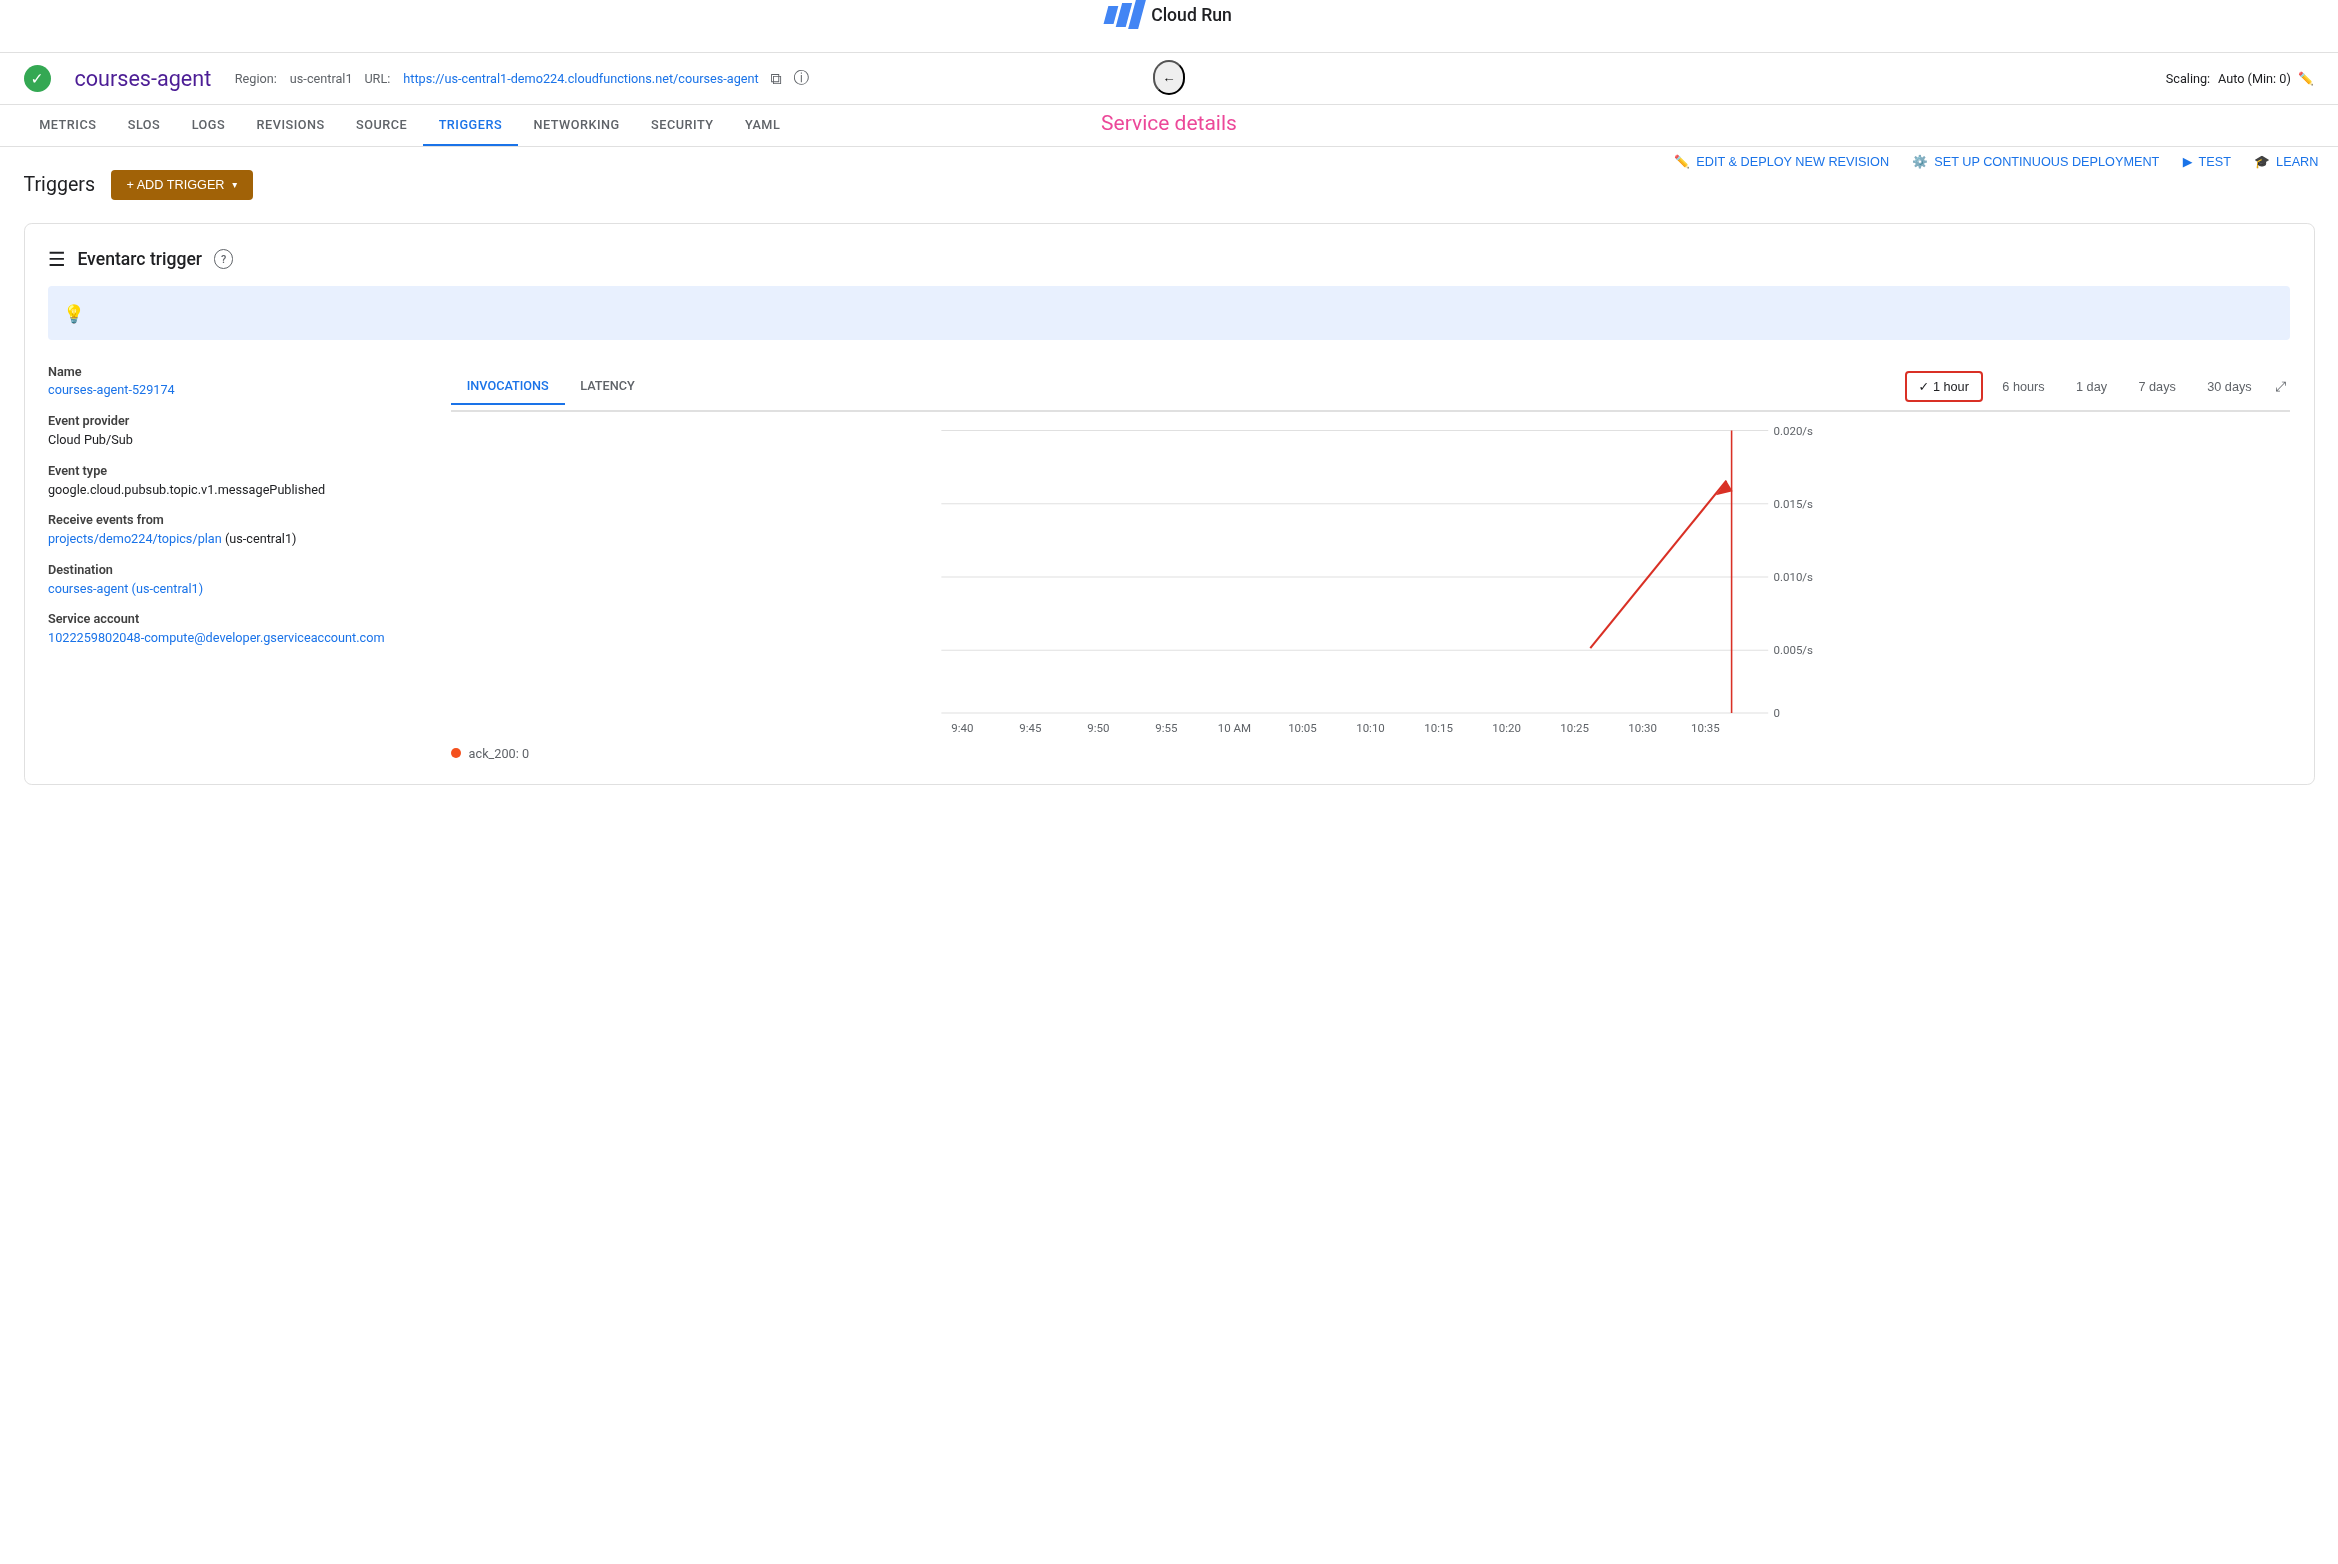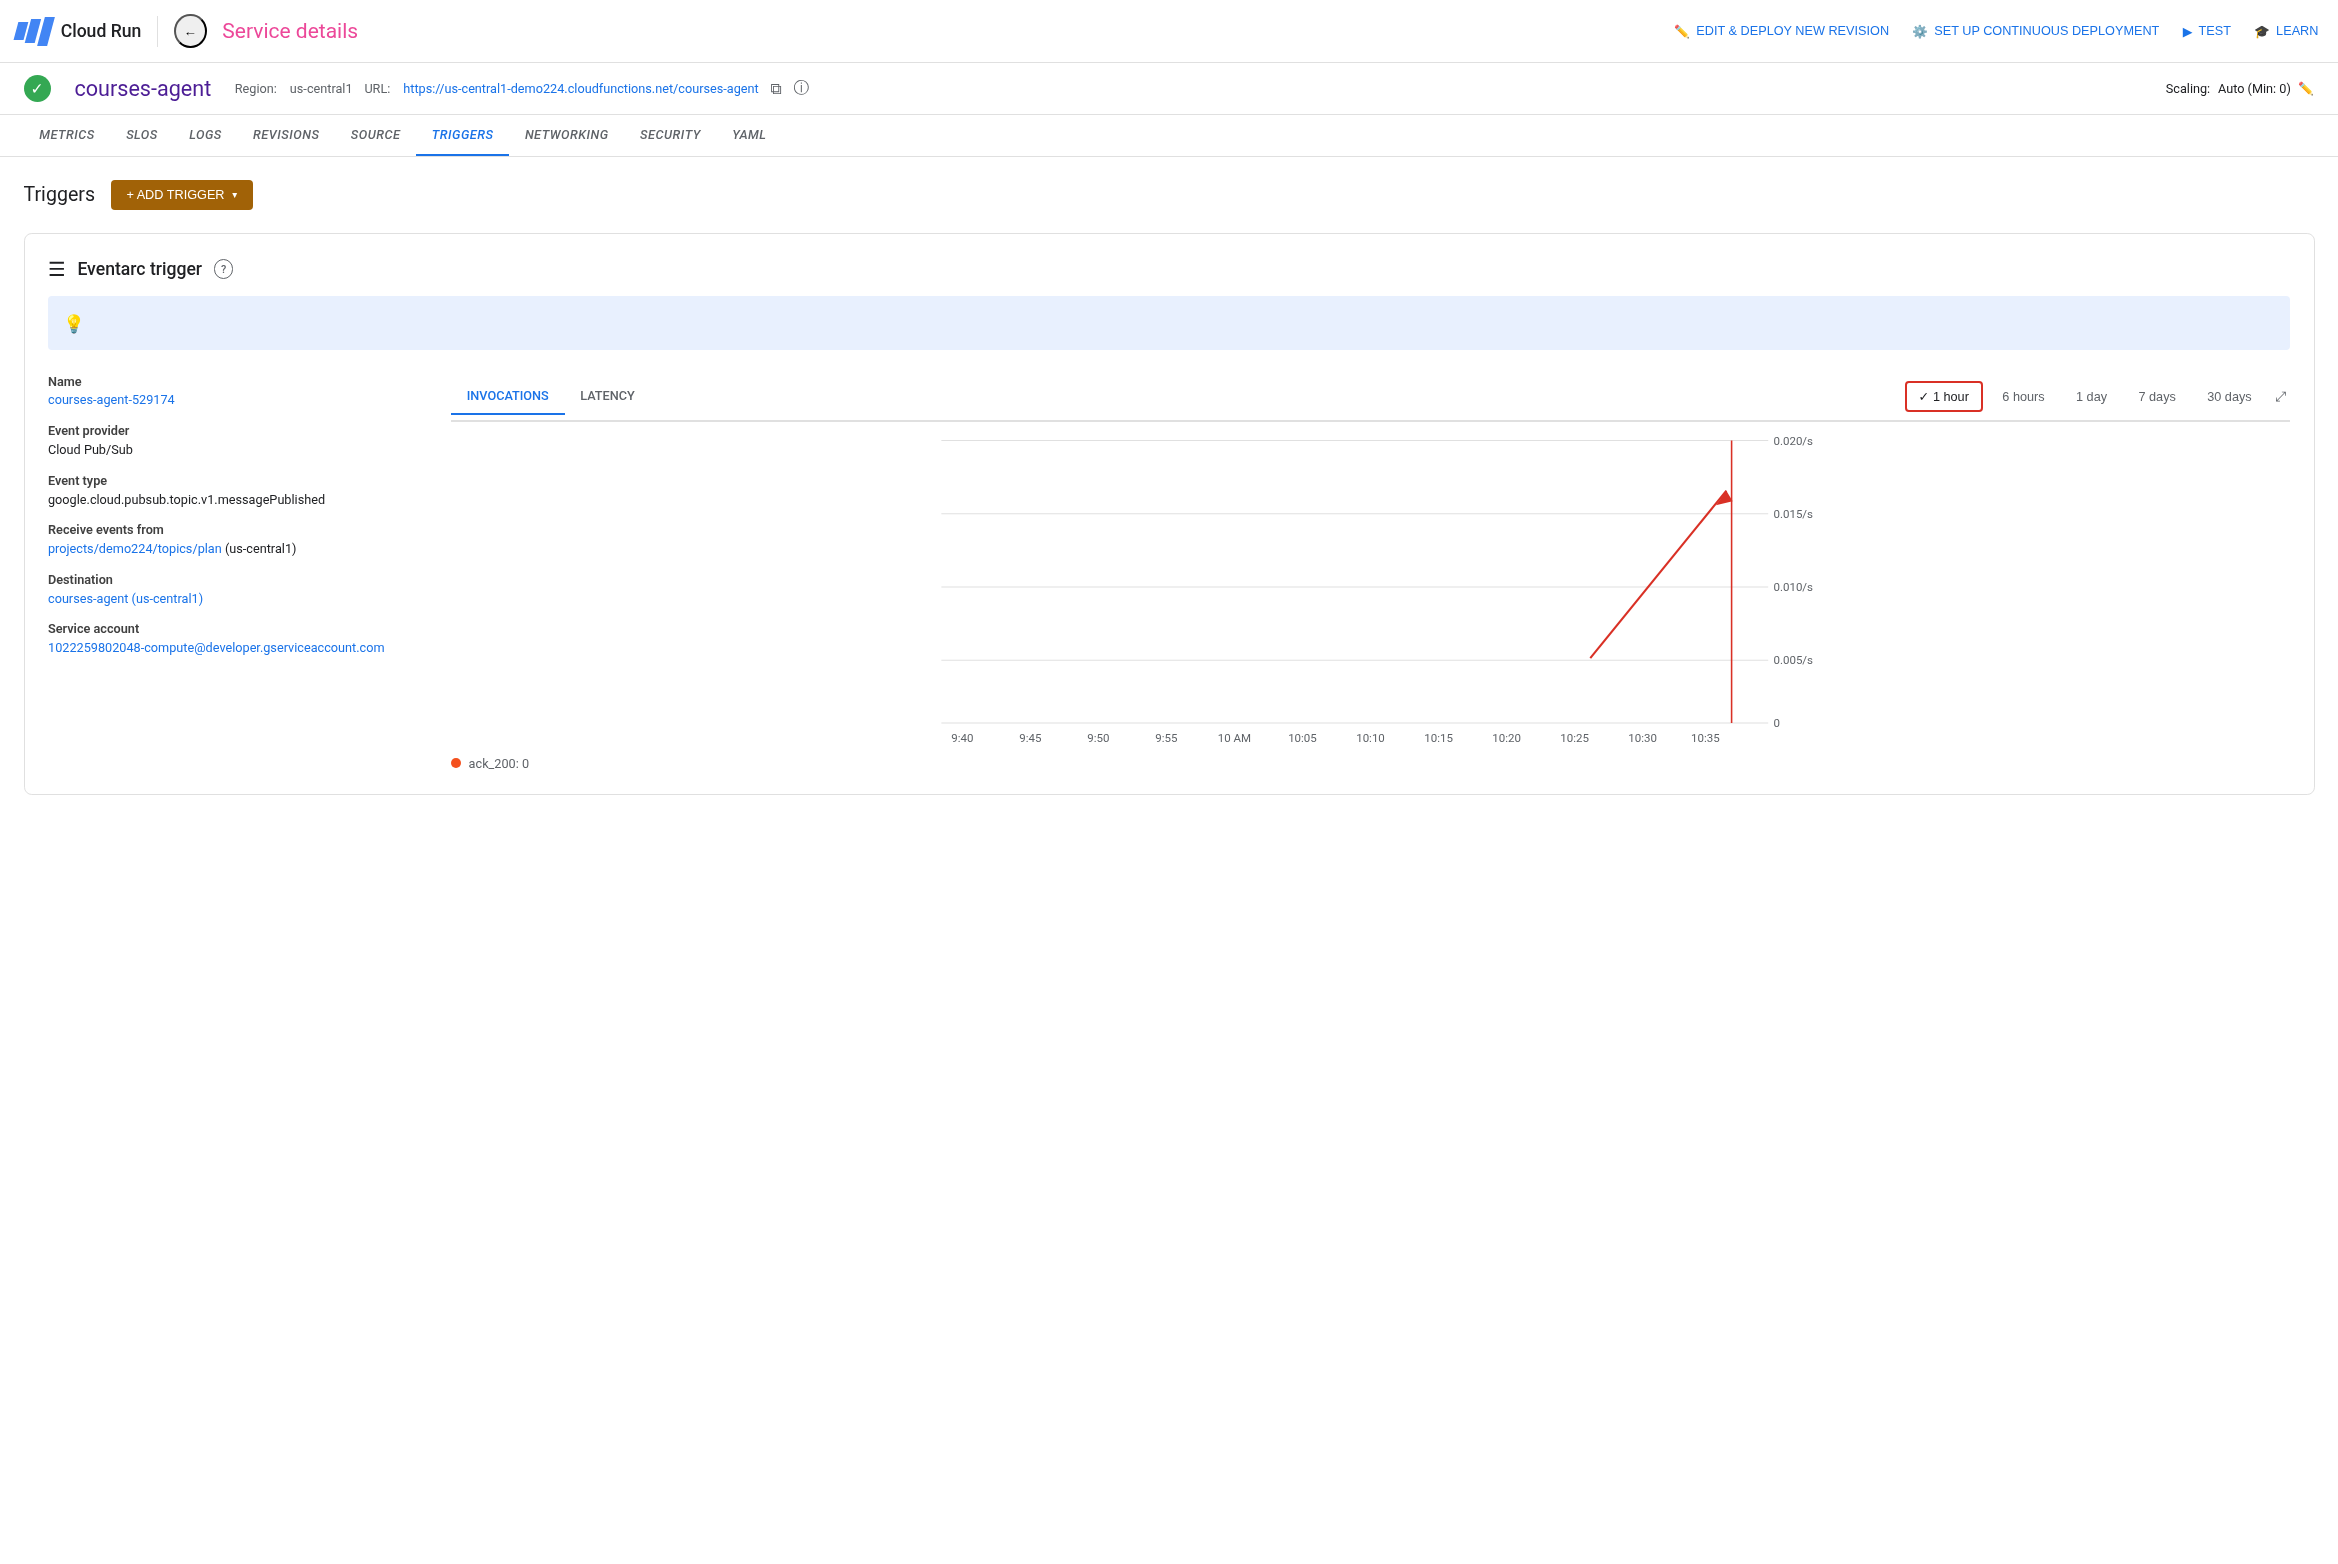--- a/index.html
+++ b/index.html
@@ -1,21 +1,21 @@
 <!DOCTYPE html>
 <html><head>
   <meta charset="utf-8">
   <style>
     * { box-sizing: border-box; margin: 0; padding: 0; }
     body { font-family: 'Google Sans', Roboto, Arial, sans-serif; font-size: 13.7px; color: #202124; background: #fff; overflow-x: hidden; }
 
     
     .top-nav {
-      display: flex; align-items: center; padding: 0 15.7px; height: 63px;
-      border-bottom: 1px solid #e0e0e0; gap: 15.7px;
+      display: flex; align-items: center; padding: 0 15.7px; height: 53px;
+      border-bottom: 1px solid #e0e0e0; gap: 15.7px; flex-direction: column;
     }
     .nav-logo { display: flex; align-items: center; gap: 9.8px; font-size: 17.6px; font-weight: 500; color: #202124; }
     .logo-icon { display: flex; gap: 2.9px; align-items: center; }
     .logo-icon span { display: inline-block; width: 9.8px; background: #4285f4; transform: skewX(-15deg); }
     .logo-icon span:nth-child(1) { height: 17.6px; }
     .logo-icon span:nth-child(2) { height: 23.5px; }
     .logo-icon span:nth-child(3) { height: 29px; }
     .nav-divider { width: 1px; height: 31px; background: #e0e0e0; }
     .nav-back { display: flex; align-items: center; justify-content: center; cursor: pointer; padding: 7.8px; border-radius: 50%; }
     .nav-title { font-size: 21px; color: #ec4899; }
@@ -31,21 +31,21 @@
     .service-status { width: 27.4px; height: 27.4px; border-radius: 50%; background: #34a853; display: flex; align-items: center; justify-content: center; color: white; font-size: 15.7px; }
     .service-name { font-size: 21.6px; font-weight: 400; color: #4c1d95; }
     .service-meta { display: flex; align-items: center; gap: 11.8px; font-size: 12.7px; color: #5f6368; }
     .service-meta .meta-item { display: flex; align-items: center; gap: 13px; }
     .service-meta a { color: #1a73e8; text-decoration: none; }
     .service-meta .copy-icon, .service-meta .info-icon { cursor: pointer; color: #5f6368; font-size: 15.7px; }
     .scaling-info { margin-left: auto; display: flex; align-items: center; gap: 7.8px; font-size: 12.7px; color: #202124; }
     .scaling-info .edit-icon { cursor: pointer; color: #5f6368; }
 
     
-    .tabs { display: flex; padding: 0 23.5px; border-bottom: 1px solid #e0e0e0; font-style: italic; }
+    .tabs { display: flex; padding: 0 23.5px; border-bottom: 1px solid #e0e0e0; }
     .tab { padding: 11.8px 15.7px; font-size: 12.7px; font-weight: 500; color: #5f6368; cursor: pointer; border-bottom: 2.9px solid transparent; text-transform: uppercase; letter-spacing: 0.5px; }
     .tab.active { color: #1a73e8; border-bottom-color: #1a73e8; }
 
     
     .content { padding: 23.5px; }
 
     
     .triggers-header { display: flex; align-items: center; gap: 15.7px; margin-bottom: 23.5px; }
     .triggers-title { font-size: 19.6px; font-weight: 400; color: #202124; }
     .add-trigger-btn {

